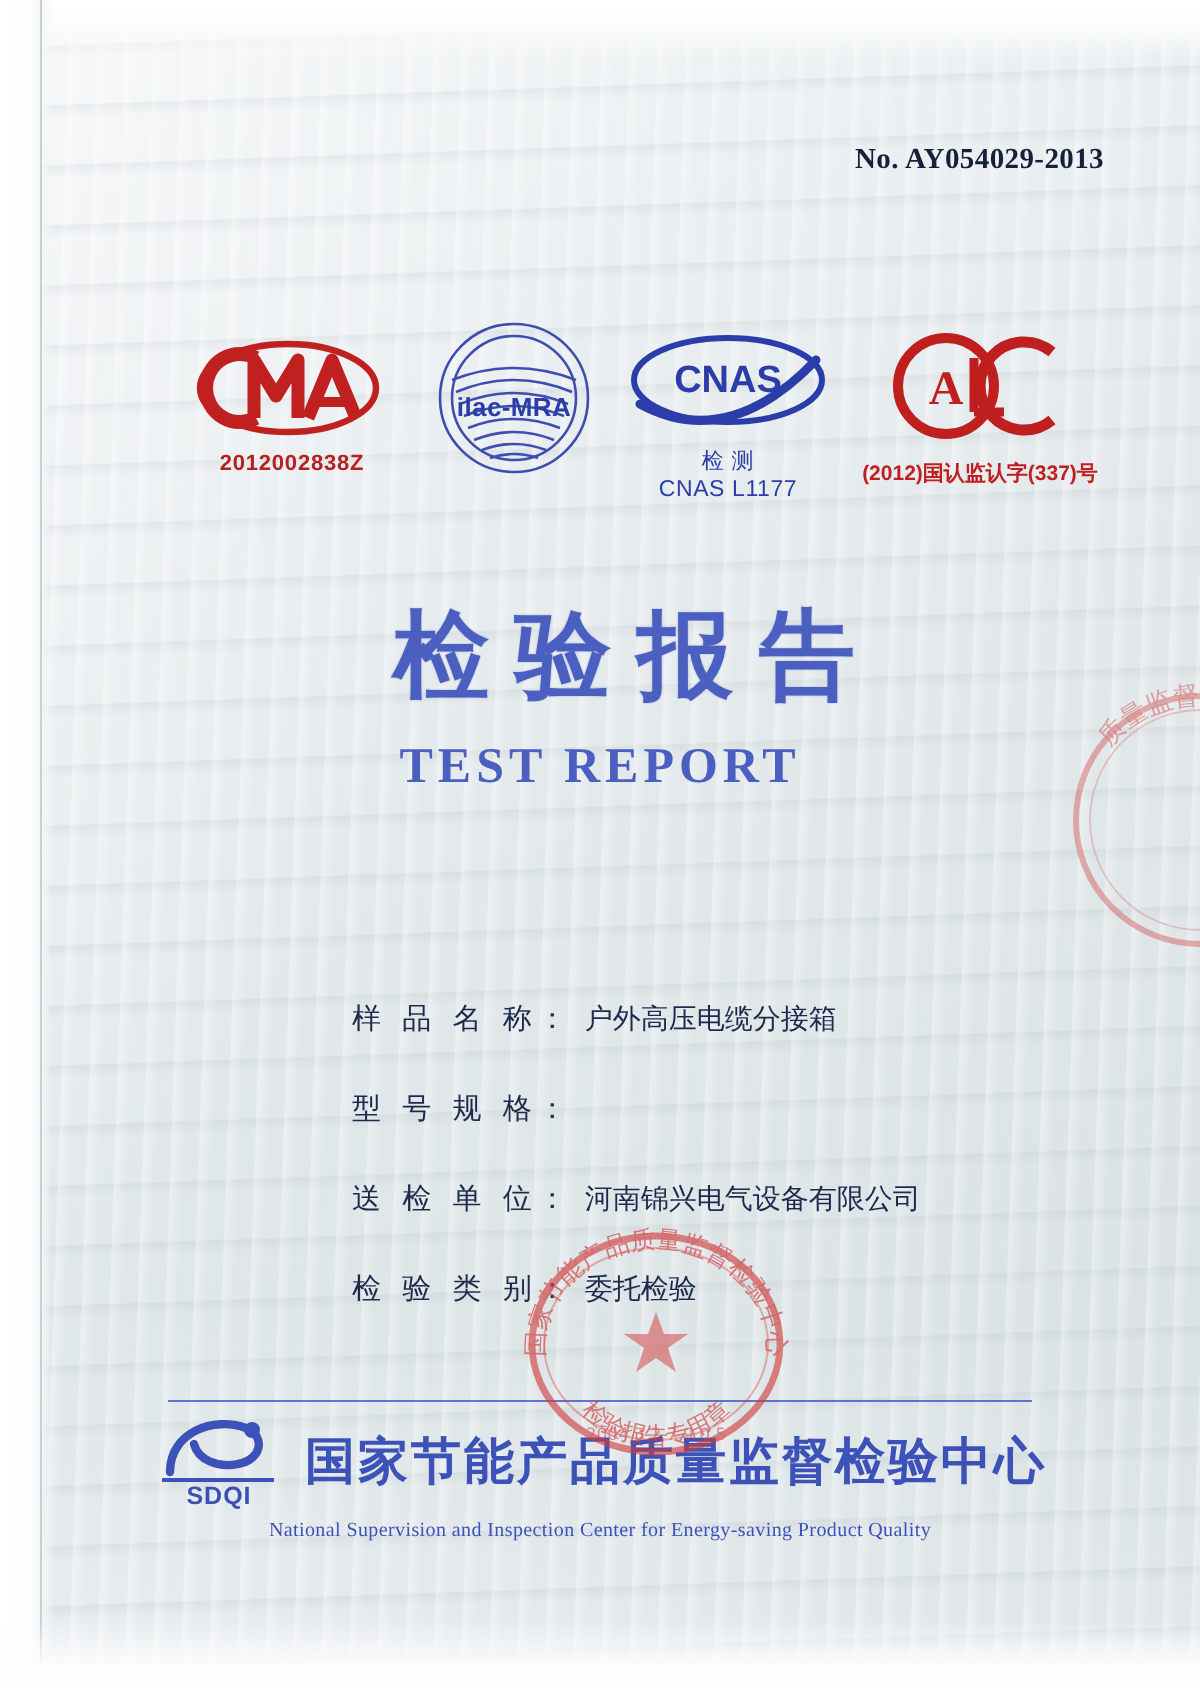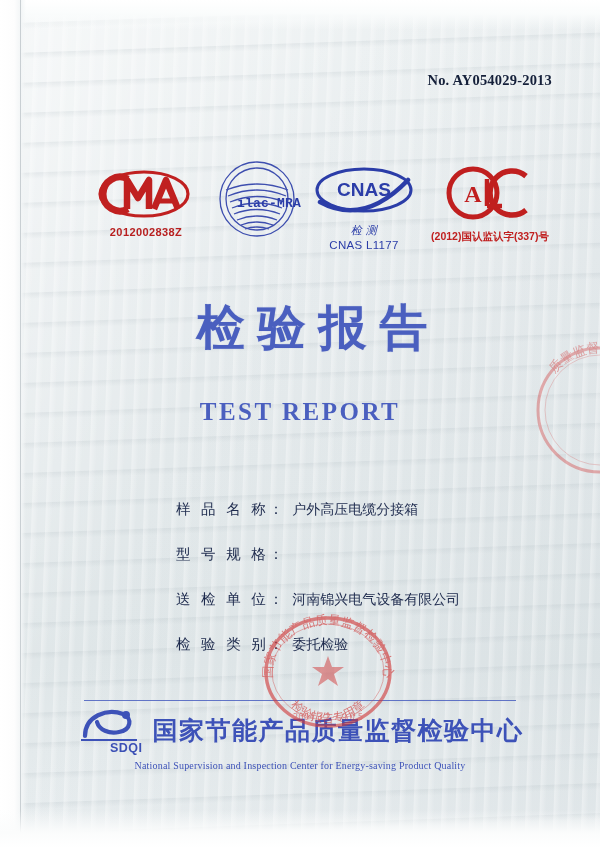--- a/index.html
+++ b/index.html
@@ -102,40 +102,39 @@
     font-weight: bold;
     color: #b81f1f;
     letter-spacing: 0.4px;
   }
 
   
   .logo-ilac { left: 215px; top: 0px; width: 84px; }
   .ilac-mark { width: 84px; height: 78px; position: relative; }
   .ilac-text {
     position: absolute;
-    left: 12px; top: 36px;
+    left: 0; top: 36px;
     width: 84px;
     text-align: center;
-    font-family: Liberation Mono, monospace;
+    font-family: Liberation Sans, sans-serif;
     font-size: 13px;
     font-weight: bold;
     color: #2b3da8;
     letter-spacing: 0.2px;
   }
 
   
   .logo-cnas { left: 312px; top: 4px; width: 104px; }
   .cnas-mark { width: 104px; height: 56px; position: relative; }
   .cnas-sub {
     font-family: "Liberation Sans", sans-serif;
     font-size: 11px;
     color: #2b3da8;
     margin-top: 3px;
     letter-spacing: 0.5px;
-    font-style: italic;
   }
   .cnas-no {
     font-family: "Liberation Sans", sans-serif;
     font-size: 11.5px;
     color: #2b3da8;
     letter-spacing: 0.3px;
     margin-top: 1px;
   }
 
   
@@ -169,21 +168,20 @@
     position: absolute;
     left: 0; top: 370px;
     width: 600px;
     text-align: center;
     font-family: "Liberation Serif", serif;
     font-size: 25px;
     font-weight: bold;
     color: #4a5fbf;
     letter-spacing: 2.5px;
     z-index: 5;
-    margin-top: 28px;
   }
 
   
   .fields {
     position: absolute;
     left: 176px;
     top: 500px;
     width: 330px;
     z-index: 6;
   }
@@ -244,21 +242,21 @@
   .sdqi-logo {
     width: 66px;
     height: 48px;
     position: relative;
     flex: 0 0 auto;
   }
   .sdqi-text {
     position: absolute;
     left: 0; bottom: -1px;
     width: 66px;
-    text-align: right;
+    text-align: center;
     font-family: "Liberation Sans", sans-serif;
     font-size: 12.5px;
     font-weight: bold;
     color: #3b50b5;
     letter-spacing: 0.5px;
   }
   .footer-cn {
     font-family: "DejaVu Serif", serif;
     font-size: 25px;
     font-weight: bold;

